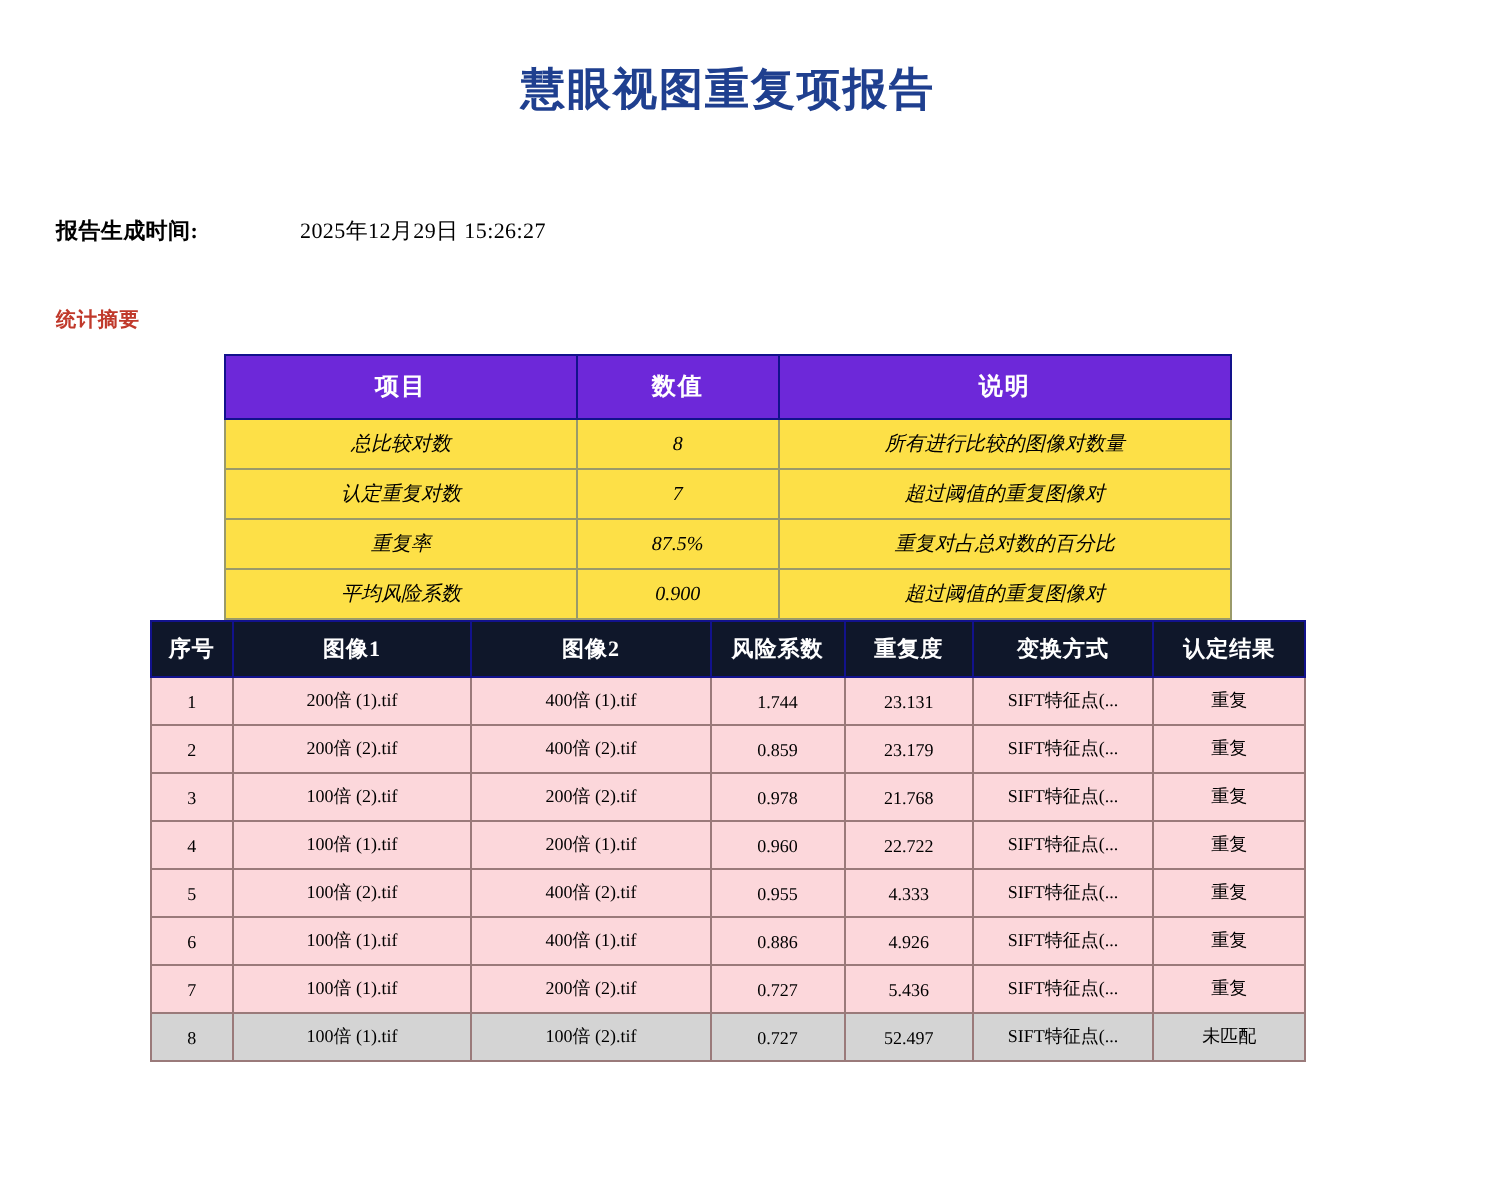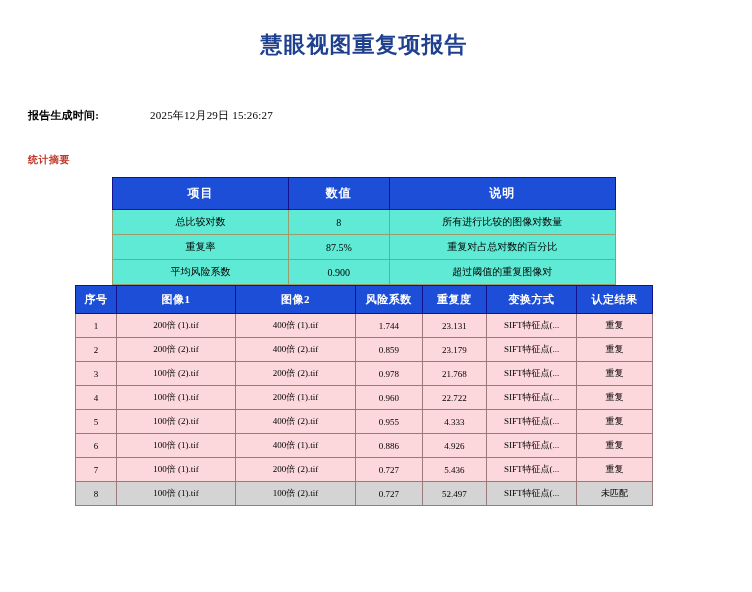--- a/index.html
+++ b/index.html
@@ -54,50 +54,51 @@
   }
 
   
   table.summary {
     border-collapse: collapse;
     margin: 0 auto;
     width: 504px;
     table-layout: fixed;
   }
   table.summary th {
-    background: #1d4ed8;
+    background: #6d28d9;
     color: #ffffff;
     font-size: 12px;
     font-weight: bold;
     padding: 7px 4px;
     border: 1px solid #12128c;
     text-align: center;
     letter-spacing: 1px;
   }
   table.summary td {
-    background: #5eead4;
+    background: #fde047;
     border: 1px solid #9a9a6a;
     font-size: 10px;
     padding: 5px 4px;
     text-align: center;
     color: #000000;
+    font-style: italic;
   }
   table.summary col.c1 { width: 35%; }
   table.summary col.c2 { width: 20%; }
   table.summary col.c3 { width: 45%; }
 
   
   table.detail {
     border-collapse: collapse;
     margin: 0 auto;
     width: 578px;
     table-layout: fixed;
   }
   table.detail th {
-    background: #1d4ed8;
+    background: #0f172a;
     color: #ffffff;
     font-size: 11px;
     font-weight: bold;
     padding: 6px 2px;
     border: 1px solid #12128c;
     text-align: center;
     letter-spacing: 0.5px;
   }
   table.detail td {
     border: 1px solid #9a7a7a;
@@ -145,20 +146,25 @@
         <th>说明</th>
       </tr>
     </thead>
     <tbody>
       <tr>
         <td>总比较对数</td>
         <td>8</td>
         <td>所有进行比较的图像对数量</td>
       </tr>
       <tr>
+        <td>认定重复对数</td>
+        <td>7</td>
+        <td>超过阈值的重复图像对</td>
+      </tr>
+      <tr>
         <td>重复率</td>
         <td>87.5%</td>
         <td>重复对占总对数的百分比</td>
       </tr>
       <tr>
         <td>平均风险系数</td>
         <td>0.900</td>
         <td>超过阈值的重复图像对</td>
       </tr>
     </tbody>

